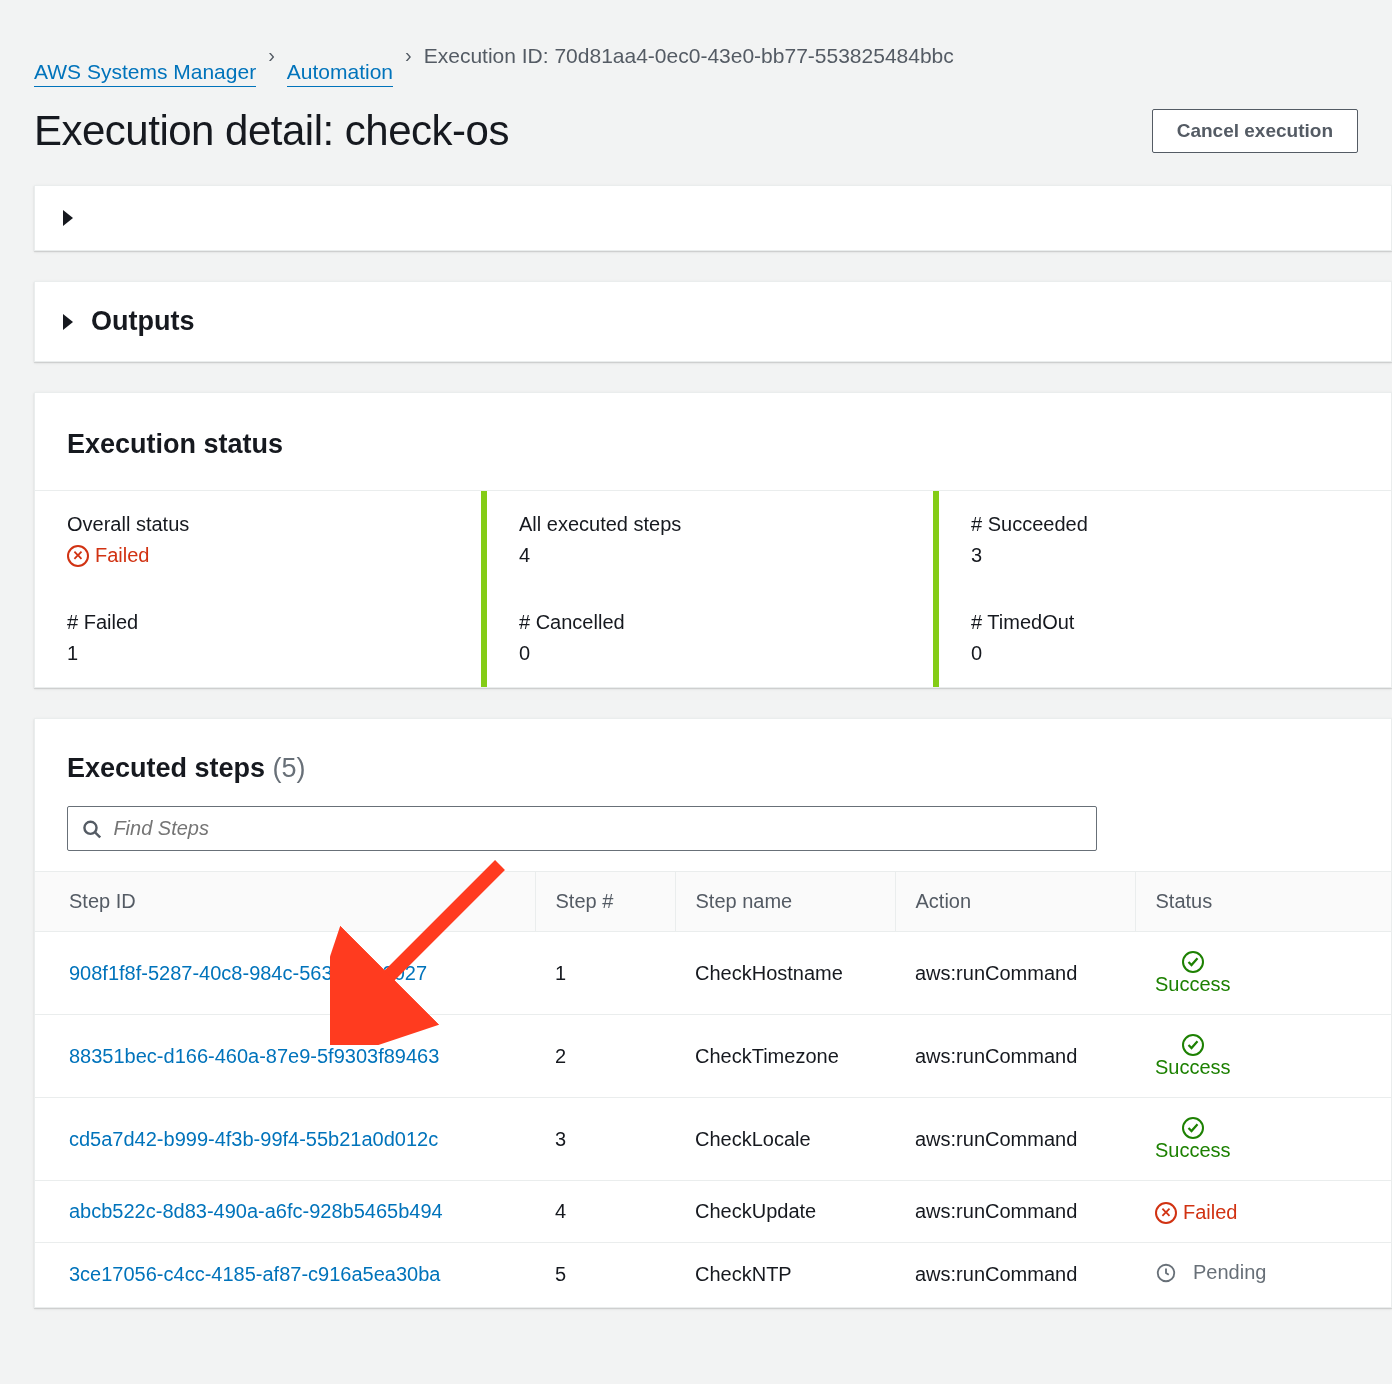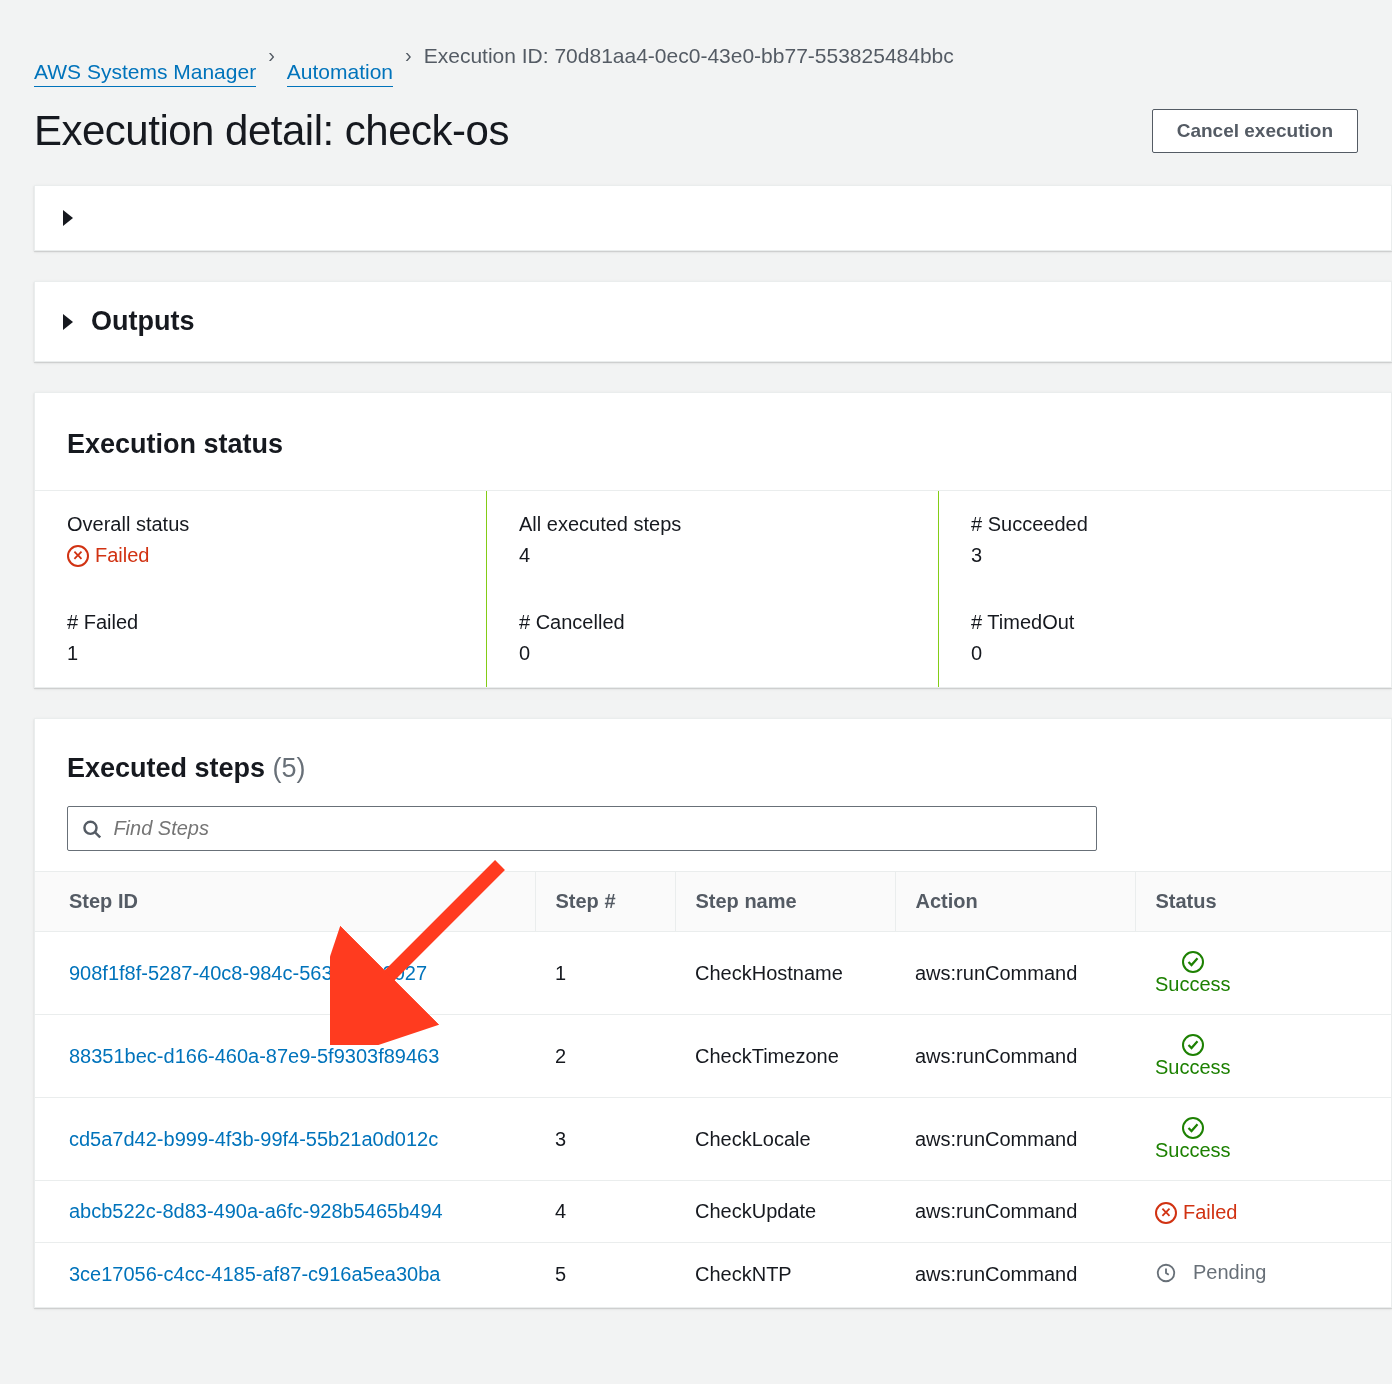--- a/index.html
+++ b/index.html
@@ -40,21 +40,21 @@
     cursor:pointer;
   }
   .caret { width:0; height:0; border-top:8px solid transparent; border-bottom:8px solid transparent; border-left:10px solid #16191f; display:inline-block;}
   .panel-title { font-size:27px; font-weight:700; }
   .panel-title .count { color:#687078; font-weight:400; }
   .status-panel .panel-header { padding: 36px 32px 30px 32px; cursor:default;}
   .status-grid {
     display:grid; grid-template-columns: repeat(3, 1fr);
     border-top:1px solid #eaeded;
   }
-  .status-cell { padding: 22px 32px; border-right:1px solid #84cc16; }
+  .status-cell { padding: 22px 32px; border-right:6px solid #84cc16; }
   .status-cell:nth-child(3n){ border-right:none;}
   .status-label { font-size:20px; color:#16191f; margin-bottom:8px; }
   .status-value { font-size:20px; color:#16191f; }
   .status-failed { color:#d13212; font-size:20px; display:inline-flex; align-items:center; gap:6px;}
   .icon-circle-x { display:inline-flex; align-items:center; justify-content:center; width:22px; height:22px; border:2px solid #d13212; border-radius:50%; color:#d13212; font-size:13px; font-weight:700; line-height:1;}
   .icon-circle-check { display:inline-flex; align-items:center; justify-content:center; width:22px; height:22px; border:2px solid #1d8102; border-radius:50%; color:#1d8102; }
   .icon-circle-check svg { width:12px; height:12px;}
   .status-success { color:#1d8102; display:inline-flex; align-items:center; gap:0;flex-direction:column;}
   .status-pending { color:#687078; display:inline-flex; align-items:center; gap:16px;}
   .icon-clock { width:22px; height:22px; display:inline-block;}
@@ -63,21 +63,21 @@
   .search {
     display:flex; align-items:center; gap:12px;
     border:1px solid #687078; border-radius:2px;
     padding: 10px 14px; width: 1030px;
   }
   .search input { border:none; outline:none; font-size:20px; width:100%; font-style:italic; color:#687078; background:transparent;}
   .search svg { width:20px; height:20px; color:#545b64;}
 
   table.steps { width:100%; border-collapse:collapse; font-size:20px;}
   table.steps th {
-    text-align:left; font-weight:700; color:#545b64;
+    text-align:left; font-weight:400; color:#545b64;
     padding: 18px 20px; border-top:1px solid #eaeded; border-bottom:1px solid #eaeded; border-right:1px solid #eaeded;
     background:#fafafa;
   }
   table.steps th:last-child{ border-right:none;}
   table.steps th:first-child{ padding-left:34px;}
   table.steps td { padding: 18px 20px; border-bottom:1px solid #eaeded; color:#16191f;}
   table.steps td:first-child{ padding-left:34px;}
   table.steps td.link a { color:#0073bb; text-decoration:none;}
   table.steps tr:last-child td{ border-bottom:none;}
 

